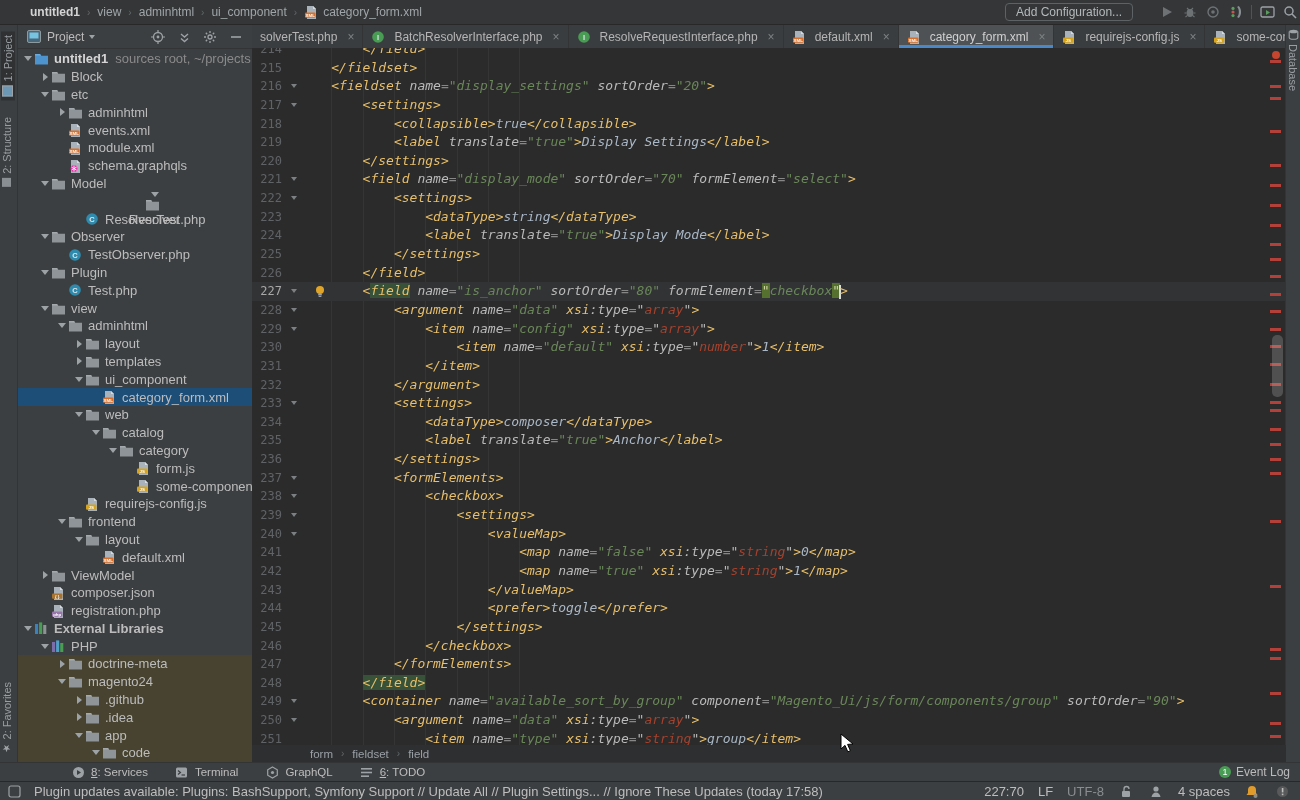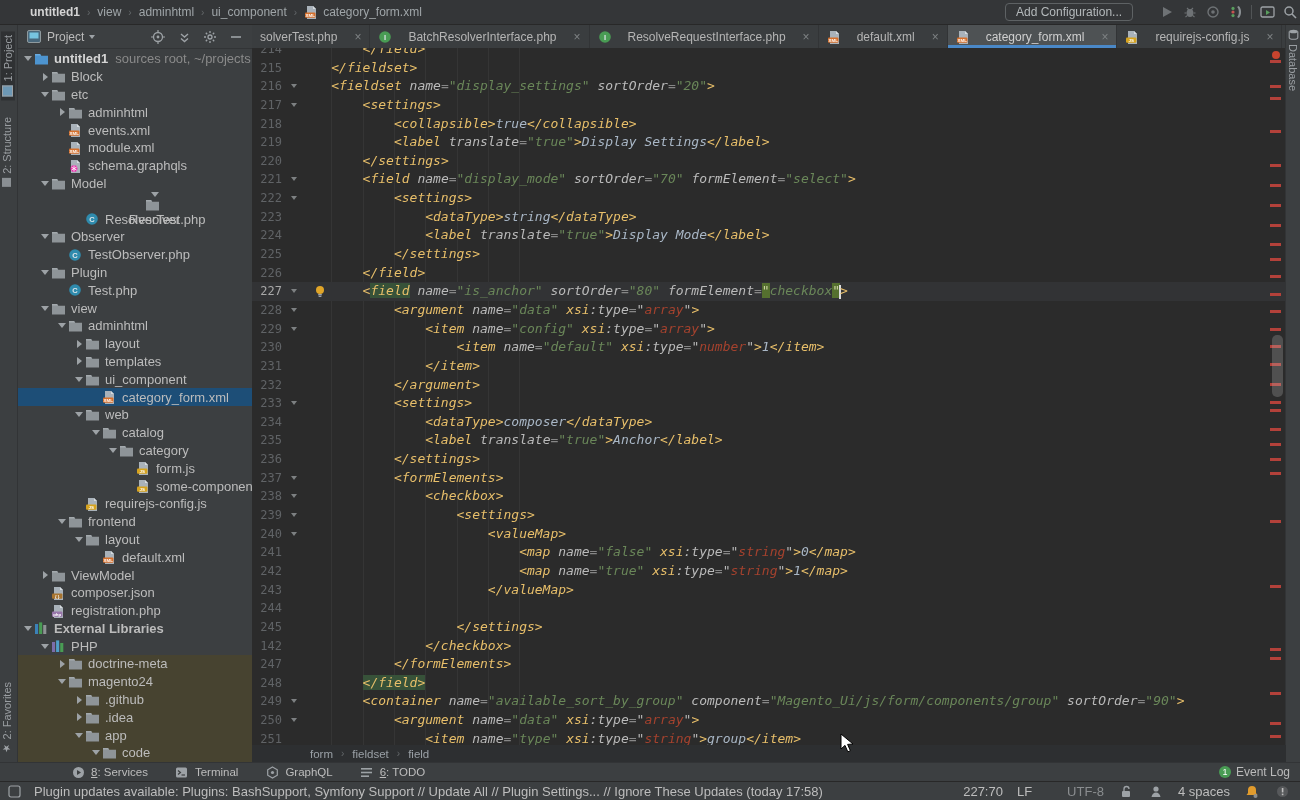--- a/index.html
+++ b/index.html
@@ -37,21 +37,21 @@
   .trow.sel{background:#1d4e77;}
   .trow .arr{width:10px;flex:none;display:inline-flex;justify-content:center;}
   .arr-d{width:0;height:0;border-left:4px solid transparent;border-right:4px solid transparent;border-top:5px solid #9da2a6;}
   .arr-r{width:0;height:0;border-top:4px solid transparent;border-bottom:4px solid transparent;border-left:5px solid #9da2a6;}
   .ticon{width:16px;height:15px;flex:none;margin-right:5px;display:inline-flex;align-items:center;justify-content:center;}
   .tann{color:#8a8a8a;margin-left:7px;}
   .tbold{font-weight:bold;color:#d4d4d4;}
   
   #tabbar{position:absolute;left:252px;top:25px;width:1034px;height:23px;background:#3a3d3f;
           border-bottom:1px solid #282828;display:flex;overflow:hidden;}
-  .tab{display:flex;align-items:center;gap:15px;padding:0 8px;border-right:1px solid #323436;
+  .tab{display:flex;align-items:center;gap:8px;padding:0 8px;border-right:1px solid #323436;
        color:#b5b5b5;font-size:12px;white-space:nowrap;position:relative;}
   .tab .x{color:#7e8284;font-size:12px;margin-left:2px;}
   .tab.active{background:#4e5254;color:#d0d0d0;}
   .tab.active:after{content:"";position:absolute;left:0;right:0;bottom:0;height:3px;background:#4A88C7;}
   .fic{width:15px;height:14px;display:inline-flex;}
   
   #editor{position:absolute;left:252px;top:48px;width:1034px;height:697px;background:#2b2b2b;overflow:hidden;}
   #lines{margin-top:-8px;position:relative;}
   .cl{display:flex;height:18.65px;line-height:18.65px;white-space:pre;position:relative;
       font-family:"DejaVu Sans Mono","Liberation Mono",monospace;font-size:13px;color:#a9b7c6;}
@@ -85,21 +85,21 @@
   .bb-item{display:flex;align-items:center;gap:5px;color:#bdbdbd;font-size:11.5px;}
   .bb-item u{text-decoration:underline;}
   #eventlog{margin-left:auto;display:flex;align-items:center;gap:5px;padding-right:10px;}
   .badge{width:12px;height:12px;border-radius:50%;background:#499C54;color:#fff;font-size:9px;
          display:inline-flex;align-items:center;justify-content:center;}
   
   #statusbar{position:absolute;left:0;top:781px;width:1300px;height:19px;background:#3c3f41;
              border-top:1px solid #282828;display:flex;align-items:center;font-size:13px;color:#bdbdbd;}
   #sb-left{display:flex;align-items:center;gap:12px;padding-left:6px;white-space:nowrap;overflow:hidden;}
   #sb-right{margin-left:auto;display:flex;align-items:center;gap:14px;padding-right:10px;white-space:nowrap;}
-  .dim{color:#8a8d8f;margin-left:21px;}
+  .dim{color:#8a8d8f;}
   #cursor{position:absolute;left:840px;top:733px;z-index:50;pointer-events:none;}
   svg{display:block;}
   svg text{font-family:"Liberation Sans",sans-serif;}
 </style>
 </head>
 <body>
 
 <div id="ide">
 
   <div id="titlebar">
@@ -811,23 +811,23 @@
         <div class="cl"><span class="ln">234</span><span class="fold"></span><span class="ct" style="padding-left: 16ch;"><span class="g">&lt;dataType&gt;</span><span class="x">composer</span><span class="g">&lt;/dataType&gt;</span></span></div>
         <div class="cl"><span class="ln">235</span><span class="fold"></span><span class="ct" style="padding-left: 16ch;"><span class="g">&lt;label</span><span class="w"> </span><span class="a">translate</span><span class="e">=</span><span class="q">"true"</span><span class="g">&gt;</span><span class="x">Anchor</span><span class="g">&lt;/label&gt;</span></span></div>
         <div class="cl"><span class="ln">236</span><span class="fold"></span><span class="ct" style="padding-left: 12ch;"><span class="g">&lt;/settings&gt;</span></span></div>
         <div class="cl"><span class="ln">237</span><span class="fold"><span class="fa"></span></span><span class="ct" style="padding-left: 12ch;"><span class="g">&lt;formElements&gt;</span></span></div>
         <div class="cl"><span class="ln">238</span><span class="fold"><span class="fa"></span></span><span class="ct" style="padding-left: 16ch;"><span class="g">&lt;checkbox&gt;</span></span></div>
         <div class="cl"><span class="ln">239</span><span class="fold"><span class="fa"></span></span><span class="ct" style="padding-left: 20ch;"><span class="g">&lt;settings&gt;</span></span></div>
         <div class="cl"><span class="ln">240</span><span class="fold"><span class="fa"></span></span><span class="ct" style="padding-left: 24ch;"><span class="g">&lt;valueMap&gt;</span></span></div>
         <div class="cl"><span class="ln">241</span><span class="fold"></span><span class="ct" style="padding-left: 28ch;"><span class="g">&lt;map</span><span class="w"> </span><span class="a">name</span><span class="e">=</span><span class="q">"false"</span><span class="w"> </span><span class="n">xsi</span><span class="a">:type</span><span class="e">=</span><span class="a">"</span><span class="r">string</span><span class="a">"</span><span class="g">&gt;</span><span class="x">0</span><span class="g">&lt;/map&gt;</span></span></div>
         <div class="cl"><span class="ln">242</span><span class="fold"></span><span class="ct" style="padding-left: 28ch;"><span class="g">&lt;map</span><span class="w"> </span><span class="a">name</span><span class="e">=</span><span class="q">"true"</span><span class="w"> </span><span class="n">xsi</span><span class="a">:type</span><span class="e">=</span><span class="a">"</span><span class="r">string</span><span class="a">"</span><span class="g">&gt;</span><span class="x">1</span><span class="g">&lt;/map&gt;</span></span></div>
         <div class="cl"><span class="ln">243</span><span class="fold"></span><span class="ct" style="padding-left: 24ch;"><span class="g">&lt;/valueMap&gt;</span></span></div>
-        <div class="cl"><span class="ln">244</span><span class="fold"></span></div>
+        <div class="cl"><span class="ln">244</span><span class="fold"></span><span class="ct" style="padding-left: 24ch;"><span class="g">&lt;prefer&gt;</span><span class="x">toggle</span><span class="g">&lt;/prefer&gt;</span></span></div>
         <div class="cl"><span class="ln">245</span><span class="fold"></span><span class="ct" style="padding-left: 20ch;"><span class="g">&lt;/settings&gt;</span></span></div>
-        <div class="cl"><span class="ln">142</span><span class="fold"></span><span class="ct" style="padding-left: 16ch;"><span class="g">&lt;/checkbox&gt;</span></span></div>
+        <div class="cl"><span class="ln">246</span><span class="fold"></span><span class="ct" style="padding-left: 16ch;"><span class="g">&lt;/checkbox&gt;</span></span></div>
         <div class="cl"><span class="ln">247</span><span class="fold"></span><span class="ct" style="padding-left: 12ch;"><span class="g">&lt;/formElements&gt;</span></span></div>
         <div class="cl"><span class="ln">248</span><span class="fold"></span><span class="ct" style="padding-left: 8ch;"><span class="g hlt">&lt;/field&gt;</span></span></div>
         <div class="cl"><span class="ln">249</span><span class="fold"><span class="fa"></span></span><span class="ct" style="padding-left: 8ch;"><span class="g">&lt;container</span><span class="w"> </span><span class="a">name</span><span class="e">=</span><span class="q">"available_sort_by_group"</span><span class="w"> </span><span class="a">component</span><span class="e">=</span><span class="q">"Magento_Ui/js/form/components/group"</span><span class="w"> </span><span class="a">sortOrder</span><span class="e">=</span><span class="q">"90"</span><span class="g">&gt;</span></span></div>
         <div class="cl"><span class="ln">250</span><span class="fold"><span class="fa"></span></span><span class="ct" style="padding-left: 12ch;"><span class="g">&lt;argument</span><span class="w"> </span><span class="a">name</span><span class="e">=</span><span class="q">"data"</span><span class="w"> </span><span class="n">xsi</span><span class="a">:type</span><span class="e">=</span><span class="a">"</span><span class="r">array</span><span class="a">"</span><span class="g">&gt;</span></span></div>
         <div class="cl"><span class="ln">251</span><span class="fold"></span><span class="ct" style="padding-left: 16ch;"><span class="g">&lt;item</span><span class="w"> </span><span class="a">name</span><span class="e">=</span><span class="q">"type"</span><span class="w"> </span><span class="n">xsi</span><span class="a">:type</span><span class="e">=</span><span class="a">"</span><span class="r">string</span><span class="a">"</span><span class="g">&gt;</span><span class="x">group</span><span class="g">&lt;/item&gt;</span></span></div>
       </div>
   </div>
 
   <div id="stripe">
       <div class="emark" style="top: 12px;"></div>

